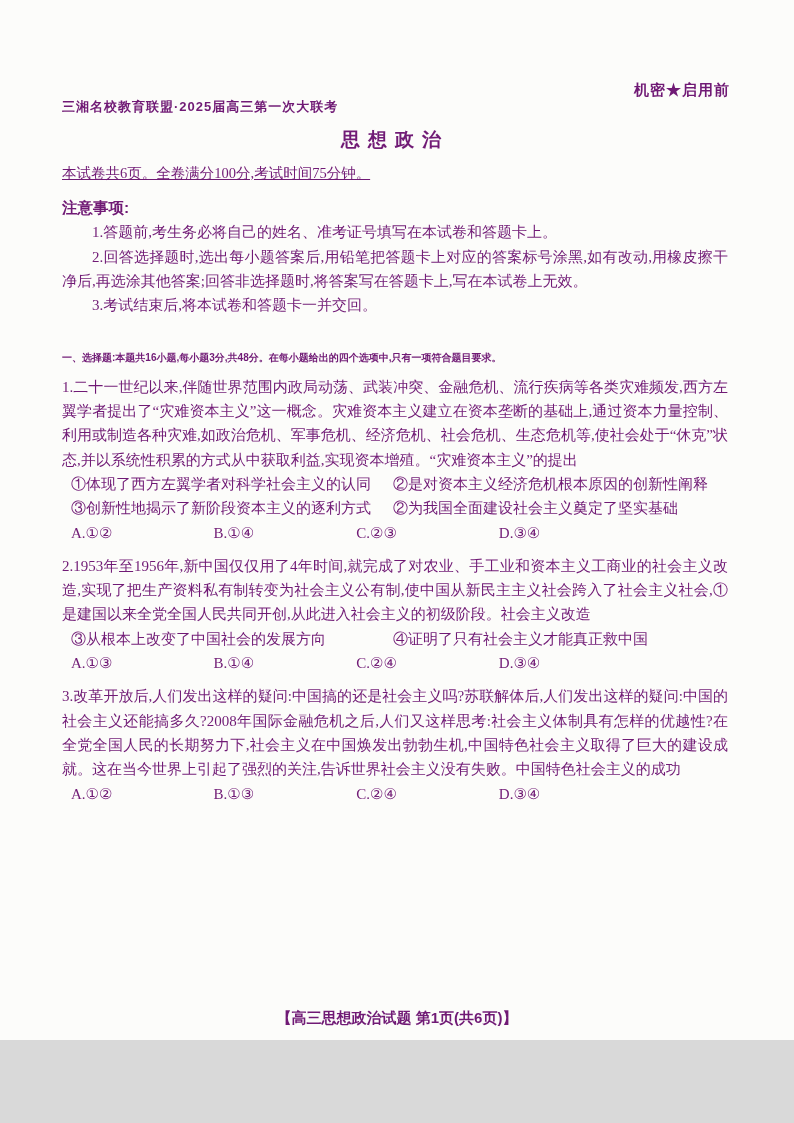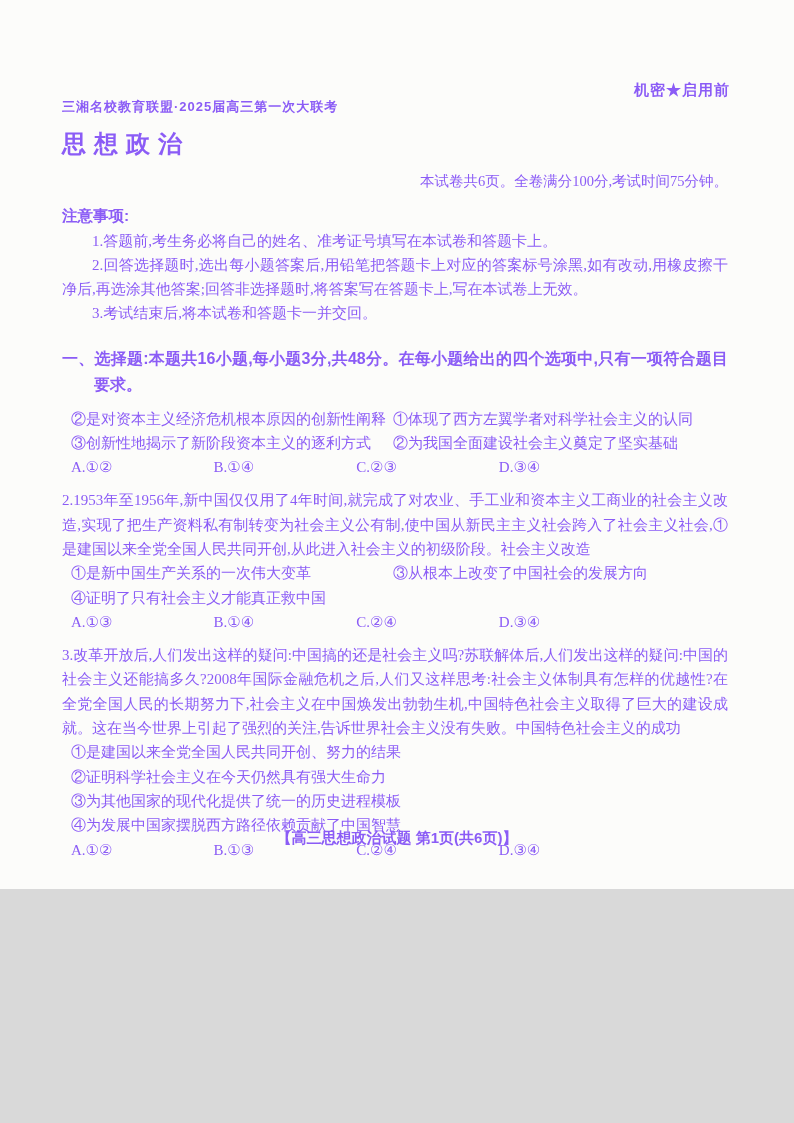--- a/index.html
+++ b/index.html
@@ -1,23 +1,23 @@
 <!DOCTYPE html>
 <html><head>
 <meta charset="utf-8">
 <style>
   * { margin: 0; padding: 0; box-sizing: border-box; }
   html, body { width: 794px; }
   body { background: #d9d9d9; font-family: "Liberation Serif", "DejaVu Serif", serif; }
   .page {
     position: relative;
     width: 794px;
-    height: 889px;
+    height: 1040px;
     background: #fcfcfa;
-    color: #8b5cf6;
+    color: #701a75;
     padding: 82px 66px 30px 62px;
     font-size: 15px;
     line-height: 1.62;
     overflow: hidden;
   }
   .security {
     position: absolute;
     top: 78px;
     right: 64px;
     font-weight: bold;
@@ -26,45 +26,47 @@
   }
   .league-title {
     text-align: left;
     font-weight: bold;
     font-size: 13px;
     margin-top: 14px;
     font-family: "Liberation Sans", "DejaVu Sans", sans-serif;
     letter-spacing: 1px;
   }
   .subject-title {
+    text-align: center;
     font-weight: bold;
-    font-size: 24px;
+    font-size: 19px;
     margin-top: 8px;
     letter-spacing: 8px;
     font-family: "Liberation Sans", "DejaVu Sans", sans-serif;
   }
   .exam-info {
-    text-align: right;
+    text-align: left;
     font-size: 14.5px;
     margin-top: 6px;
+    text-decoration: underline;
   }
   .notice-title {
     font-weight: bold;
     font-size: 15.5px;
     margin-top: 10px;
     font-family: "Liberation Sans", "DejaVu Sans", sans-serif;
   }
   .notice-item {
     text-indent: 2em;
     text-align: justify;
   }
   .section-title {
     font-weight: bold;
-    font-size: 16px;
-    margin-top: 20px;
+    font-size: 10px;
+    margin-top: 32px;
     padding-left: 2em;
     text-indent: -2em;
     text-align: justify;
     font-family: "Liberation Sans", "DejaVu Sans", sans-serif;
   }
   .question { margin-top: 9px; }
   .stem { text-align: justify; }
   .opt-grid {
     display: grid;
     grid-template-columns: 49% 51%;
@@ -76,21 +78,21 @@
     display: flex;
     padding-left: 9px;
     width: 87%;
     align-items: flex-end;
   }
   .choices span { flex: 1; }
   .page-footer {
     position: absolute;
     left: 0;
     right: 0;
-    bottom: 39px;
+    bottom: 10px;
     text-align: center;
     font-weight: bold;
     font-size: 15px;
     font-family: "Liberation Sans", "DejaVu Sans", sans-serif;
   }
 </style>
 </head>
 <body>
 
 <div class="page">
@@ -104,57 +106,51 @@
   <div class="exam-info">本试卷共6页。全卷满分100分,考试时间75分钟。</div>
 
   <div class="notice-title">注意事项:</div>
   <p class="notice-item">1.答题前,考生务必将自己的姓名、准考证号填写在本试卷和答题卡上。</p>
   <p class="notice-item">2.回答选择题时,选出每小题答案后,用铅笔把答题卡上对应的答案标号涂黑,如有改动,用橡皮擦干净后,再选涂其他答案;回答非选择题时,将答案写在答题卡上,写在本试卷上无效。</p>
   <p class="notice-item">3.考试结束后,将本试卷和答题卡一并交回。</p>
 
   <p class="section-title">一、选择题:本题共16小题,每小题3分,共48分。在每小题给出的四个选项中,只有一项符合题目要求。</p>
 
   <div class="question">
+    <p class="stem">1.二十一世纪以来,伴随世界范围内政局动荡、武装冲突、金融危机、流行疾病等各类灾难频发,西方左翼学者提出了“灾难资本主义”这一概念。灾难资本主义建立在资本垄断的基础上,通过资本力量控制、利用或制造各种灾难,如政治危机、军事危机、经济危机、社会危机、生态危机等,使社会处于“休克”状态,并以系统性积累的方式从中获取利益,实现资本增殖。“灾难资本主义”的提出</p>
     <div class="opt-grid">
+      <span>①体现了西方左翼学者对科学社会主义的认同</span>
       <span>②是对资本主义经济危机根本原因的创新性阐释</span>
-      <span>①体现了西方左翼学者对科学社会主义的认同</span>
       <span>③创新性地揭示了新阶段资本主义的逐利方式</span>
       <span>②为我国全面建设社会主义奠定了坚实基础</span>
     </div>
     <div class="choices">
       <span>A.①②</span>
       <span>B.①④</span>
       <span>C.②③</span>
       <span>D.③④</span>
     </div>
   </div>
 
   <div class="question">
     <p class="stem">2.1953年至1956年,新中国仅仅用了4年时间,就完成了对农业、手工业和资本主义工商业的社会主义改造,实现了把生产资料私有制转变为社会主义公有制,使中国从新民主主义社会跨入了社会主义社会,①是建国以来全党全国人民共同开创,从此进入社会主义的初级阶段。社会主义改造</p>
     <div class="opt-grid">
-      <span>①是新中国生产关系的一次伟大变革</span>
       <span>③从根本上改变了中国社会的发展方向</span>
       <span>④证明了只有社会主义才能真正救中国</span>
     </div>
     <div class="choices">
       <span>A.①③</span>
       <span>B.①④</span>
       <span>C.②④</span>
       <span>D.③④</span>
     </div>
   </div>
 
   <div class="question">
     <p class="stem">3.改革开放后,人们发出这样的疑问:中国搞的还是社会主义吗?苏联解体后,人们发出这样的疑问:中国的社会主义还能搞多久?2008年国际金融危机之后,人们又这样思考:社会主义体制具有怎样的优越性?在全党全国人民的长期努力下,社会主义在中国焕发出勃勃生机,中国特色社会主义取得了巨大的建设成就。这在当今世界上引起了强烈的关注,告诉世界社会主义没有失败。中国特色社会主义的成功</p>
-    <div class="opt-grid one-col">
-      <span>①是建国以来全党全国人民共同开创、努力的结果</span>
-      <span>②证明科学社会主义在今天仍然具有强大生命力</span>
-      <span>③为其他国家的现代化提供了统一的历史进程模板</span>
-      <span>④为发展中国家摆脱西方路径依赖贡献了中国智慧</span>
-    </div>
     <div class="choices">
       <span>A.①②</span>
       <span>B.①③</span>
       <span>C.②④</span>
       <span>D.③④</span>
     </div>
   </div>
 
   <div class="page-footer">【高三思想政治试题  第1页(共6页)】</div>
 

